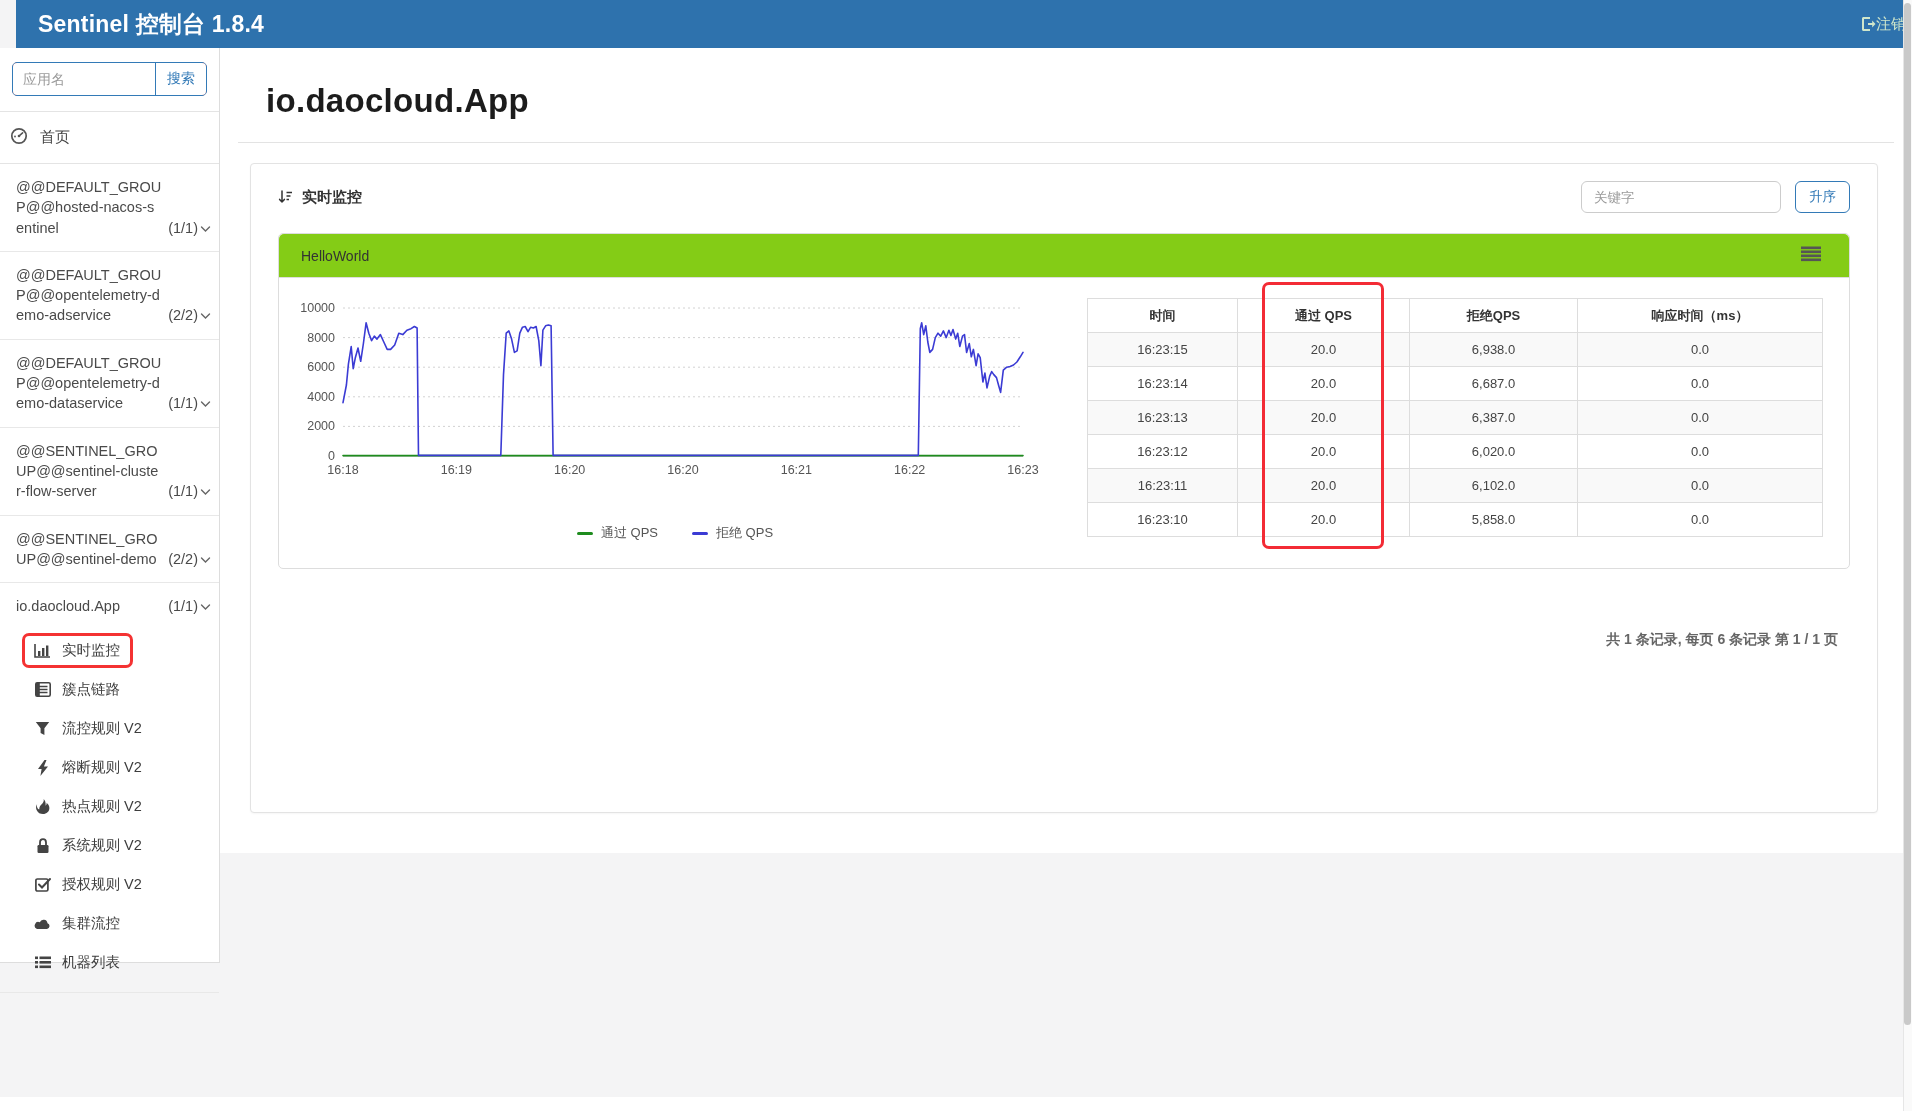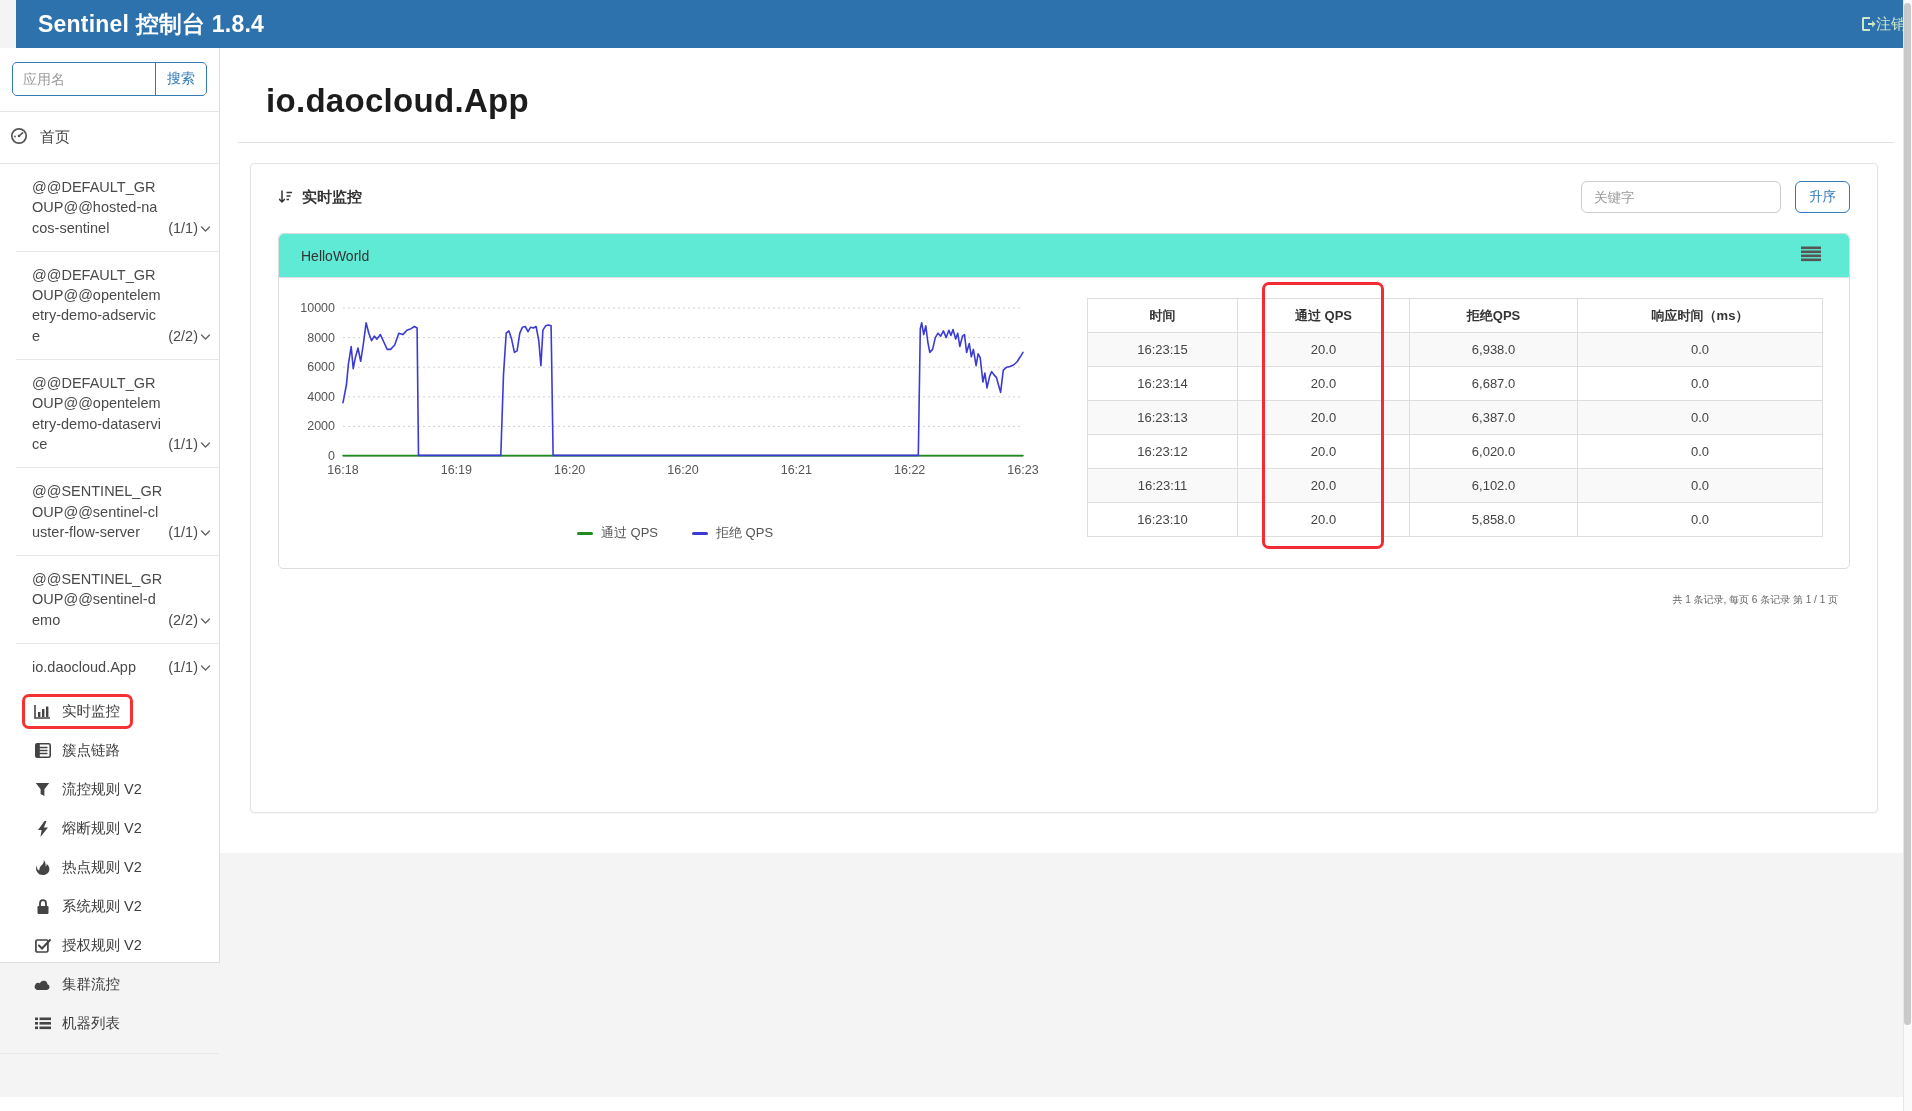--- a/index.html
+++ b/index.html
@@ -20,21 +20,21 @@
   .side-search { padding:14px 12px 15px 12px; border-bottom:1px solid #e4e4e4; }
   .input-group { display:flex; border:1px solid #337ab7; border-radius:5px; overflow:hidden; height:34px; background:#b91c1c; }
   .input-group input { flex:1; min-width:0; border:0; outline:none; padding:0 10px; font-size:14px; color:#333;
                        font-family:inherit; }
   .input-group input::placeholder { color:#9a9a9a; }
   .input-group button { border:0; border-left:1px solid #337ab7; background:#fff; color:#337ab7; font-size:14px;
                         padding:0 11px; cursor:pointer; font-family:inherit; }
   .side-home { display:flex; align-items:center; gap:12px; padding:15px 10px; border-bottom:1px solid #e4e4e4;
                font-size:15px; color:#444; cursor:pointer; }
   .grp { display:flex; align-items:flex-end; gap:6px; padding:13px 8px 13px 10px; border-bottom:1px solid #e8e8e8;
-         font-size:14.5px; color:#4a4a4a; line-height:1.4; cursor:pointer;margin-left:16px; }
+         font-size:14.5px; color:#4a4a4a; line-height:1.4; cursor:pointer; }
   .grp .grp-label { flex:1; min-width:0; word-break:break-all; padding-left:6px; }
   .grp .grp-meta { white-space:nowrap; display:flex; align-items:center; gap:2px; color:#4a4a4a; }
   .grp.expanded { border-bottom:0; }
   .submenu { padding:2px 0 10px 0; border-bottom:1px solid #e8e8e8; }
   .mitem { display:flex; align-items:center; gap:11px; padding:10px 10px 10px 34px; font-size:14.5px; color:#3d3d3d;
            cursor:pointer; }
   .mitem .icon { width:17px; display:flex; justify-content:center; color:#444; }
   .mitem.highlighted { position:relative; }
   .mitem.highlighted .hl-box { position:absolute; left:22px; right:86px; top:2px; bottom:2px;
            border:3px solid #f43232; border-radius:7px; pointer-events:none; }
@@ -49,41 +49,41 @@
   .panel-head { display:flex; align-items:center; justify-content:space-between; height:40px; }
   .panel-title { display:flex; align-items:center; gap:9px; font-size:15px; font-weight:bold; color:#333; }
   .panel-tools { display:flex; align-items:center; gap:14px; }
   .kw-input { width:200px; height:32px; border:1px solid #ccc; border-radius:6px; padding:0 12px; font-size:13.5px;
               outline:none; color:#7f1d1d; font-family:inherit; }
   .kw-input::placeholder { color:#9a9a9a; }
   .asc-btn { height:32px; padding:0 13px; background:#fff; border:1px solid #337ab7; color:#337ab7; font-size:13.5px;
              border-radius:6px; cursor:pointer; font-family:inherit; }
 
   .res-card { margin-top:16px; border:1px solid #ddd; border-radius:5px; background:#fff; }
-  .res-card-head { display:flex; align-items:center; justify-content:space-between; background:#5eead4;
+  .res-card-head { display:flex; align-items:center; justify-content:space-between; background:#84cc16;
                    border-bottom:1px solid #ddd; border-radius:5px 5px 0 0; padding:12px 28px 12px 22px;
                    font-size:14px; color:#333; }
   .res-card-body { display:flex; padding:18px 14px 26px 20px; }
 
   .chart-wrap { width:752px; flex:none; }
   .chart-wrap svg { display:block; }
   .legend { display:flex; justify-content:center; gap:34px; margin-top:16px; }
   .legend-item { display:flex; align-items:center; gap:8px; font-size:13px; color:#555; cursor:pointer; }
   .legend-swatch { width:16px; height:3px; border-radius:2px; }
 
   .table-wrap { flex:1; margin:2px 12px 0 36px; position:relative; }
   table.mon { width:100%; border-collapse:collapse; table-layout:fixed; font-size:13px; color:#444; }
   table.mon th, table.mon td { border:1px solid #ddd; height:34px; text-align:center; padding:0 4px;
                                overflow:hidden; white-space:nowrap; }
   table.mon th { font-weight:bold; color:#333; background:#fff; }
   table.mon tbody tr:nth-child(odd) { background:#f9f9f9; }
   .col-redbox { position:absolute; border:3px solid #f32b35; border-radius:7px; pointer-events:none;
                 top:-16px; height:267px; }
 
-  .pagination { text-align:right; margin-top:24px; padding-right:12px; font-size:10px; color:#666; }
+  .pagination { text-align:right; margin-top:62px; padding-right:12px; font-size:14px; color:#666;font-weight:bold; }
 
   
   .bottom-strip { position:absolute; left:0; bottom:0; width:100%; height:14px; background:#fff; }
   .scrollbar { position:absolute; top:0; right:0; width:9px; height:1111px; background:#fafafa;
                border-left:1px solid #e6e6e6; z-index:9; }
   .scroll-thumb { position:absolute; top:3px; right:1px; width:7px; height:1022px; background:#c9c9c9; border-radius:4px; }
 
   .icon svg, .panel-title svg { display:block; }
 </style>
 </head>

